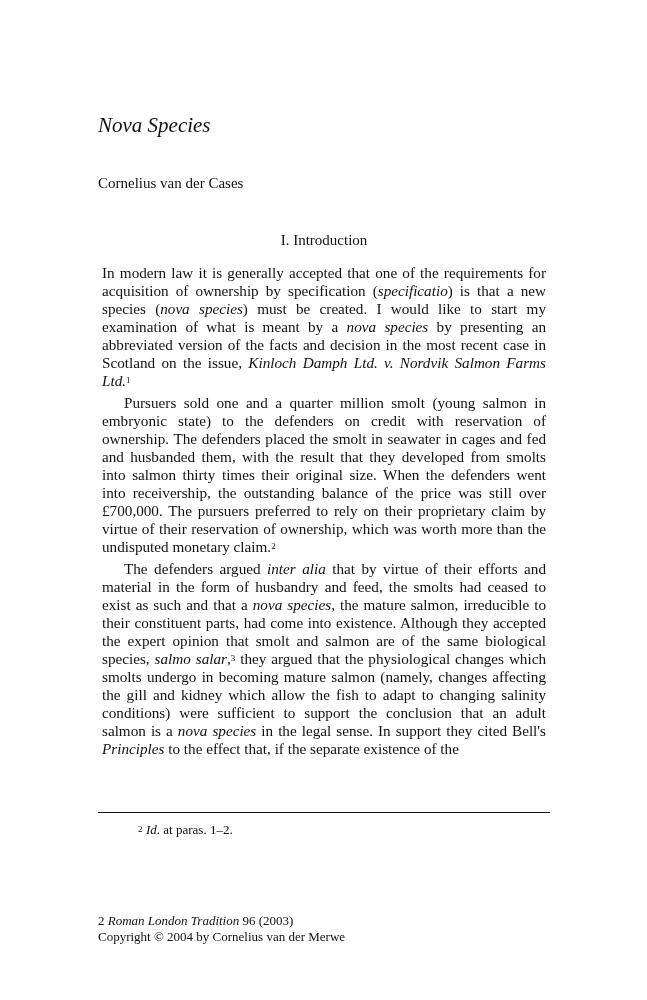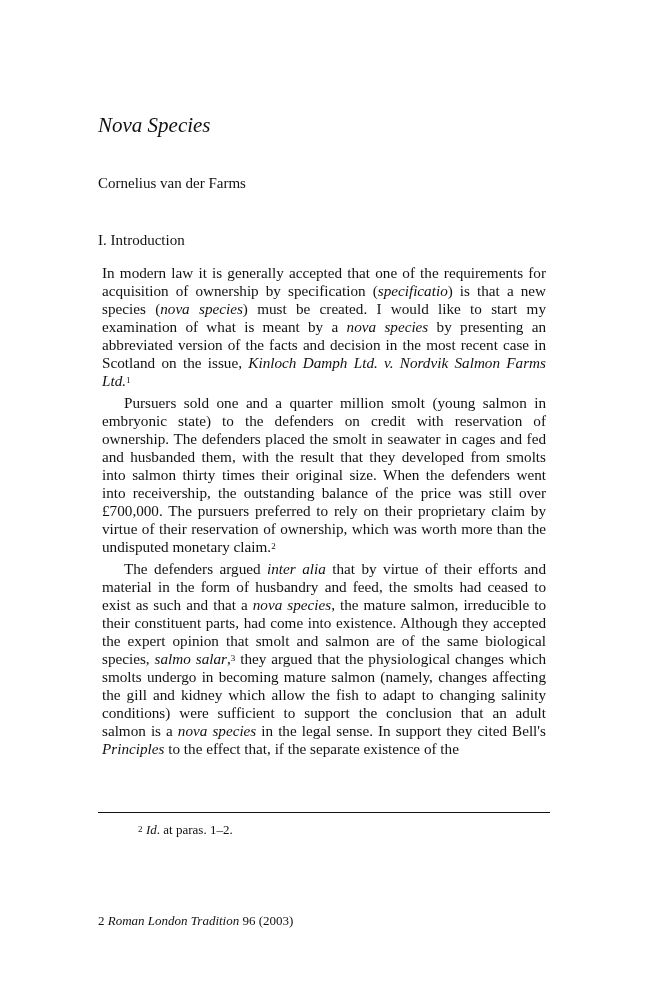--- a/index.html
+++ b/index.html
@@ -1,50 +1,51 @@
 <!DOCTYPE html>
 <html><head>
 <meta charset="utf-8">
 <style>
   html, body { margin:0; padding:0; background:#ffffff; }
   body { width:647px; height:1000px; position:relative; overflow:hidden;
          font-family:"DejaVu Serif","Liberation Serif",serif; color:#111; }
   .page { position:absolute; left:98px; top:0; width:452px; }
   .title { position:absolute; top:113px; left:0; font-size:21px; font-style:italic; font-family:"Liberation Serif",serif; }
   .author { position:absolute; top:175px; left:0; font-size:15px; font-family:"Liberation Serif",serif; }
-  .section { position:absolute; top:232px; left:0; width:452px; text-align:left; font-size:15px; font-family:"Liberation Serif",serif; }
+  .section { position:absolute; top:232px; left:0; width:452px; text-align:center; font-size:15px; font-family:"Liberation Serif",serif; }
   .body { position:absolute; top:260px; left:0; width:452px; font-size:15.2px; line-height:18px; text-align:justify; font-family:"Liberation Serif",serif; }
   .body p { margin:4px; }
   .body p.indent { text-indent:22px; }
   sup { font-size:9px; vertical-align:top; position:relative; top:-1px; }
   .rule { position:absolute; top:812px; left:0; width:452px; height:0; border-top:1.5px solid #111; }
   .notes { position:absolute; top:822px; left:0; width:452px; font-size:13px; line-height:16px; font-family:"Liberation Serif",serif; }
   .notes .fn { text-indent:20px; }
   .notes .num { font-size:9px; display:inline-block; width:28px; vertical-align:top; position:relative; top:-1px; }
   .footer { position:absolute; top:913px; left:0; font-size:13px; line-height:16px; font-family:"Liberation Serif",serif; }
   i { font-style:italic; }
 </style>
 </head>
 <body>
 
 <div class="page">
   <div class="title">Nova Species</div>
-  <div class="author">Cornelius van der Farms</div>
+  <div class="author">Cornelius van der Cases</div>
   <div class="section">I. Introduction</div>
 
   <div class="body">
     <p><span>In modern law it is generally accepted that one of the requirements for acquisition of ownership by specification (</span><i>specificatio</i><span>) is that a new species (</span><i>nova species</i><span>) must be created.  I would like to start my examination of what is meant by a </span><i>nova species</i><span> by presenting an abbreviated version of the facts and decision in the most recent case in Scotland on the issue, </span><i>Kinloch Damph Ltd. v. Nordvik Salmon Farms Ltd.</i><sup>1</sup></p>
     <p class="indent"><span>Pursuers sold one and a quarter million smolt (young salmon in embryonic state) to the defenders on credit with reservation of ownership.  The defenders placed the smolt in seawater in cages and fed and husbanded them, with the result that they developed from smolts into salmon thirty times their original size.  When the defenders went into receivership, the outstanding balance of the price was still over £700,000.  The pursuers preferred to rely on their proprietary claim by virtue of their reservation of ownership, which was worth more than the undisputed monetary claim.</span><sup>2</sup></p>
     <p class="indent"><span>The defenders argued </span><i>inter alia</i><span> that by virtue of their efforts and material in the form of husbandry and feed, the smolts had ceased to exist as such and that a </span><i>nova species</i><span>, the mature salmon, irreducible to their constituent parts, had come into existence.  Although they accepted the expert opinion that smolt and salmon are of the same biological species, </span><i>salmo salar</i><span>,</span><sup>3</sup><span> they argued that the physiological changes which smolts undergo in becoming mature salmon (namely, changes affecting the gill and kidney which allow the fish to adapt to changing salinity conditions) were sufficient to support the conclusion that an adult salmon is a </span><i>nova species</i><span> in the legal sense.  In support they cited Bell's </span><i>Principles</i><span> to the effect that, if the separate existence of the</span></p>
   </div>
 
   <div class="rule"></div>
 
   <div class="notes">
     <div class="fn"><span class="num">2</span><i>Id</i><span>. at paras. 1–2.</span></div>
   </div>
 
   <div class="footer">
     <div>
       <span>2 </span><i>Roman London Tradition</i><span> 96 (2003)</span>
     </div>
+    <div>Copyright © 2004 by Cornelius van der Merwe</div>
   </div>
 </div>
 
 </body></html>

